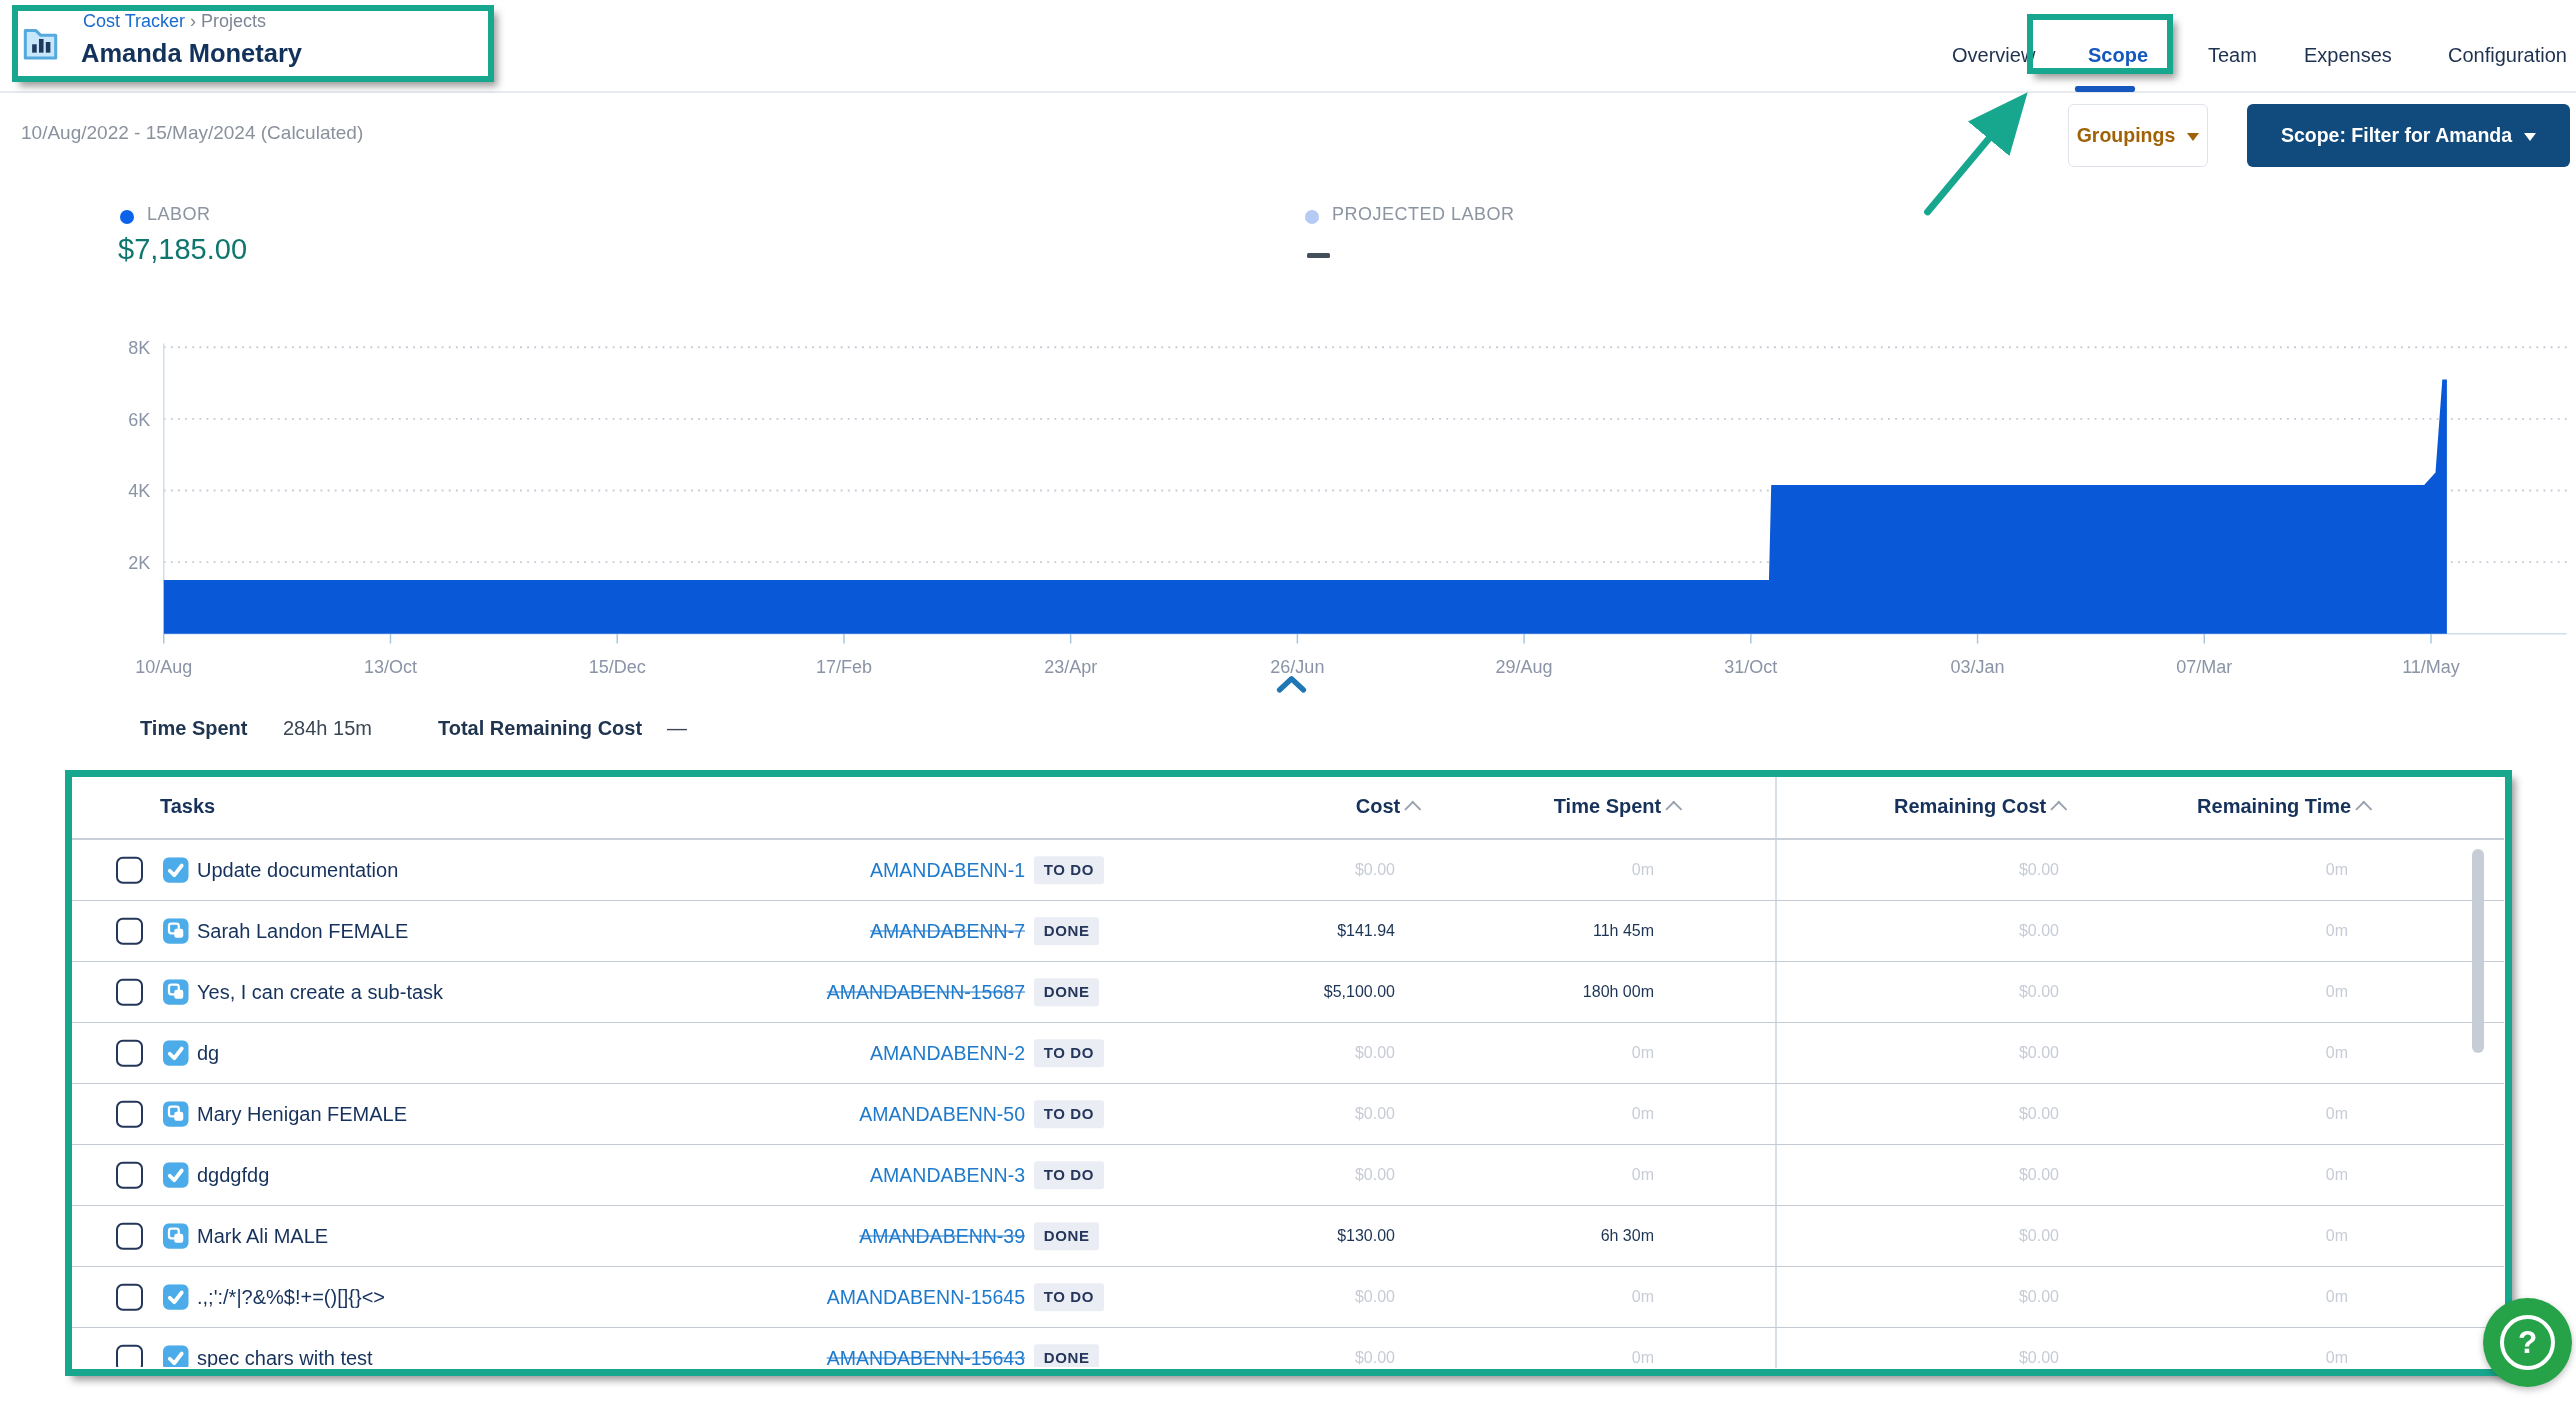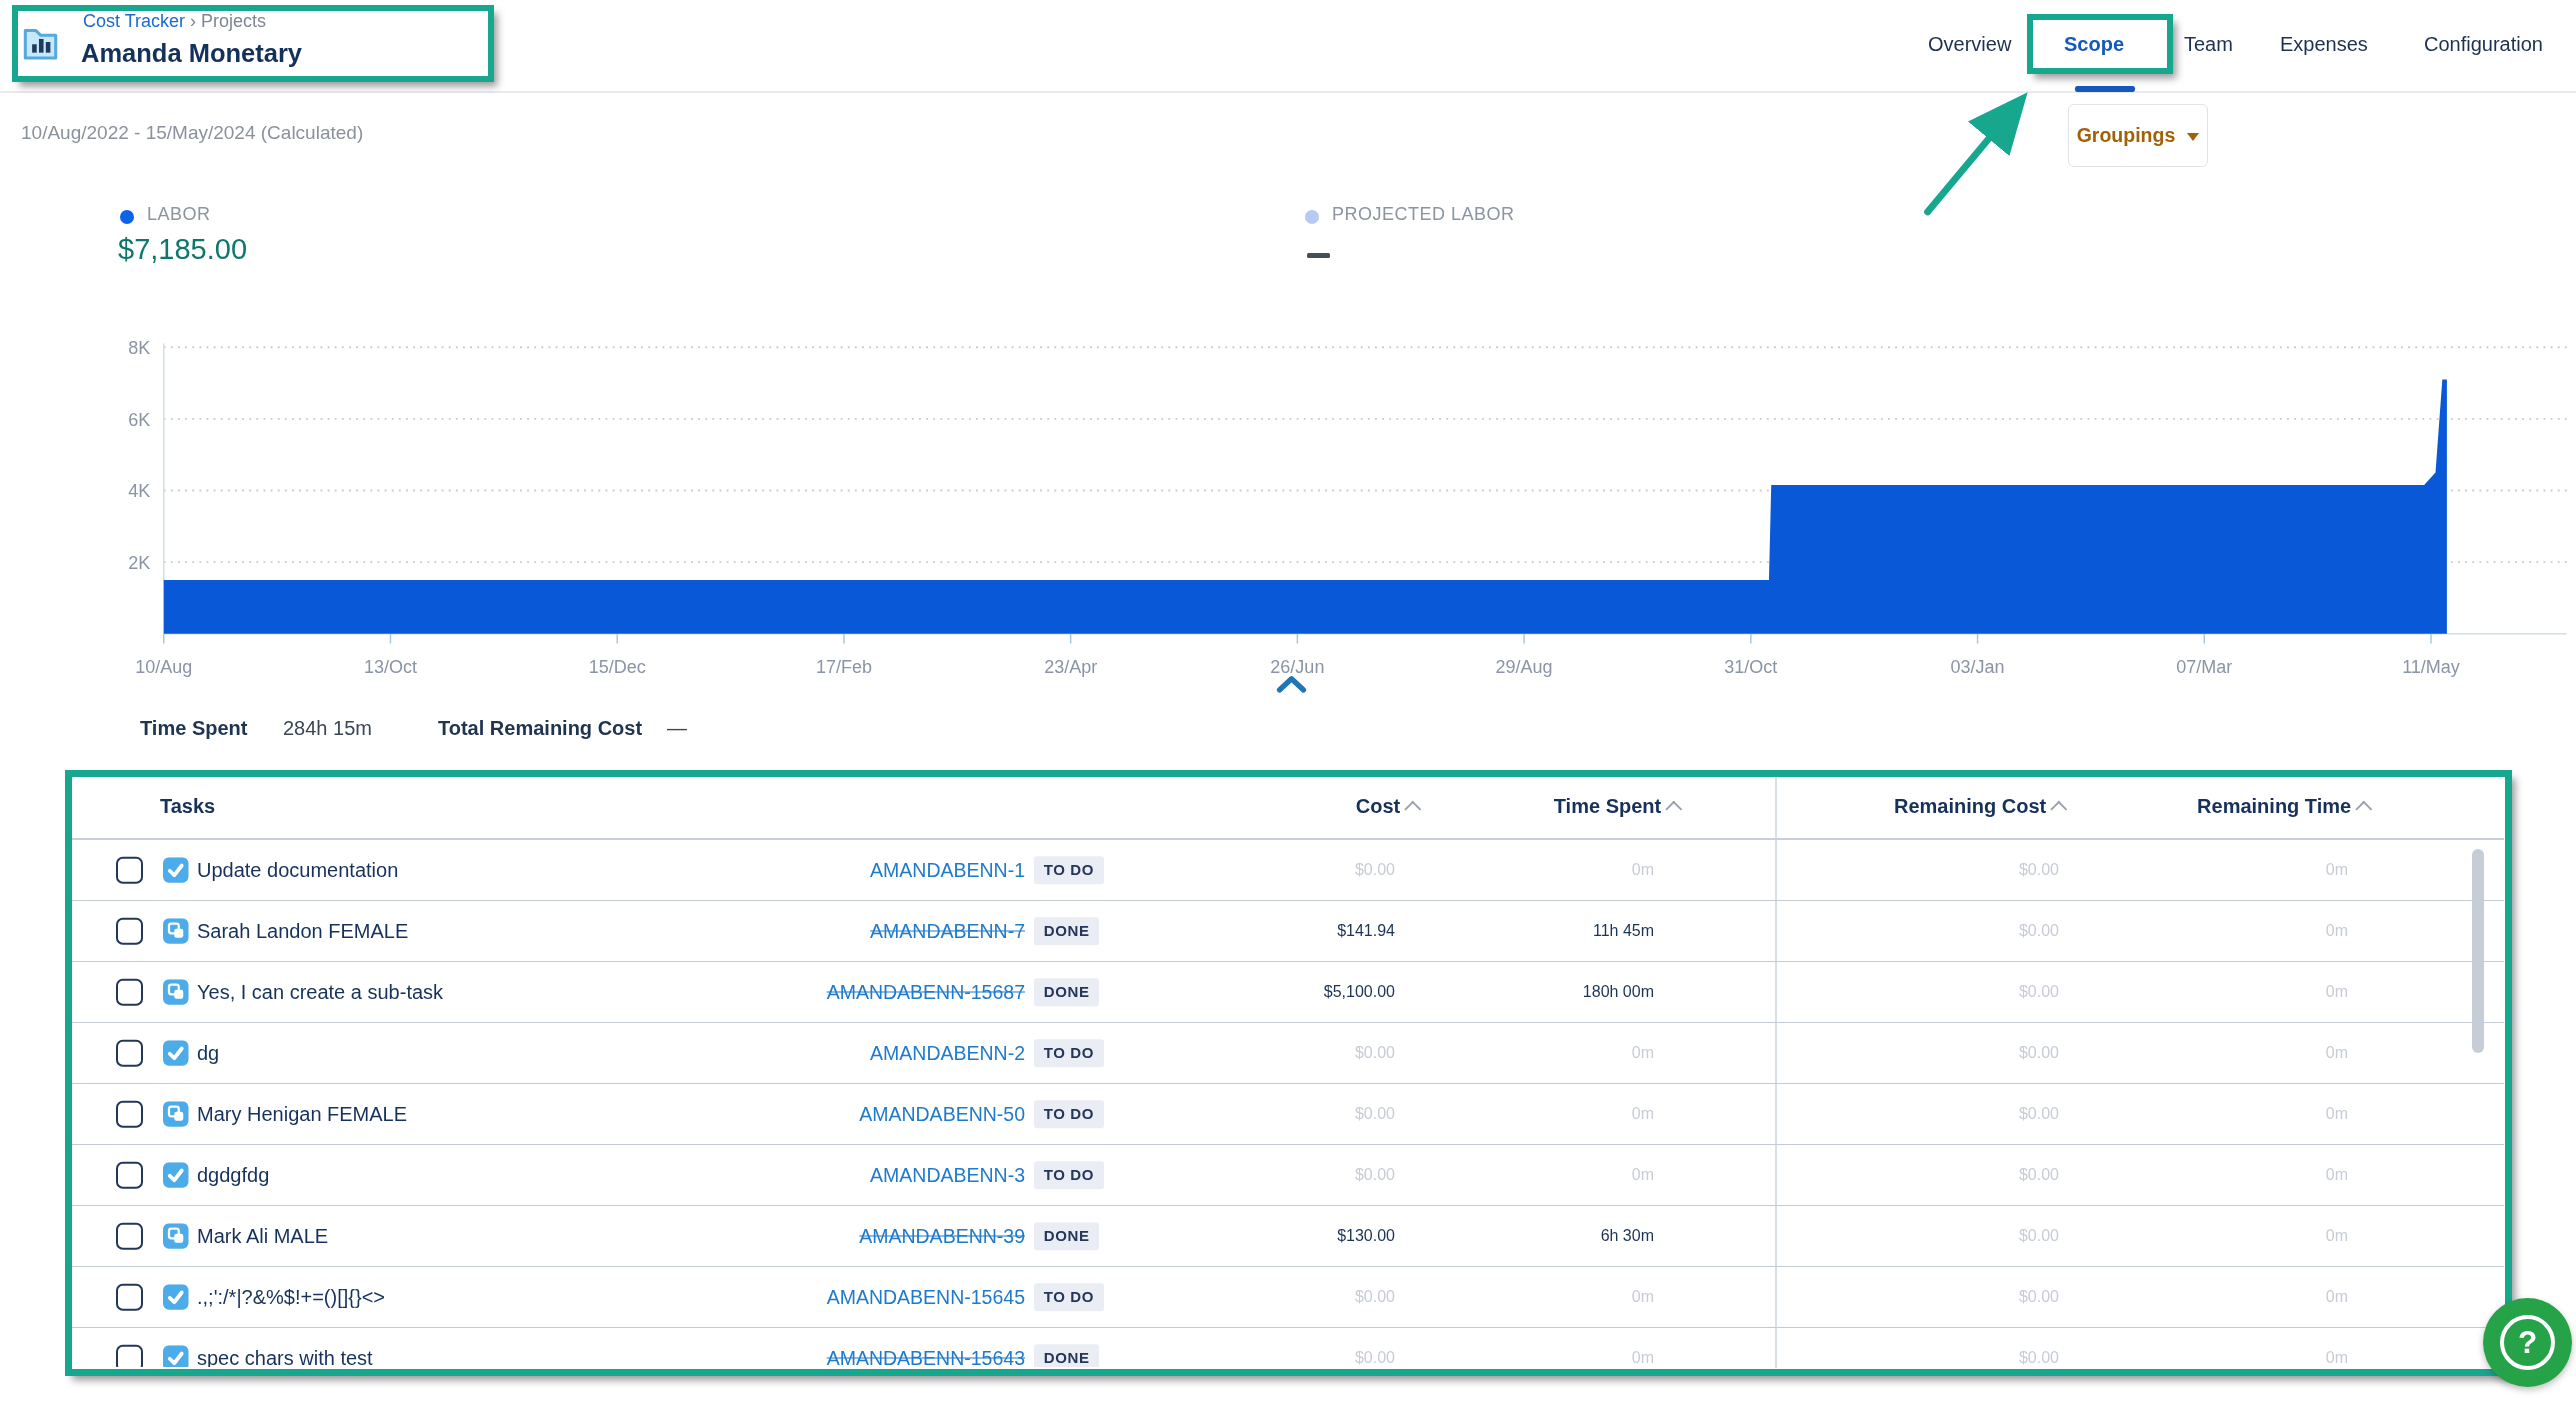--- a/index.html
+++ b/index.html
@@ -7,21 +7,21 @@
         font-family:"Liberation Sans",sans-serif;color:#15325B;}
   .abs{position:absolute;}
 
   
   .hdr-divider{left:0;top:91px;width:2576px;height:1.5px;background:#E7EAEF;}
   .crumb{top:10.5px;left:83px;font-size:18px;white-space:nowrap;}
   .crumb .root{color:#1A6BD0;margin-top:8px;}
   .crumb .sep,.crumb .section{color:#7D8694;}
   .page-title{top:39px;left:81px;font-size:25.5px;font-weight:600;color:#13325B;white-space:nowrap;}
 
-  .tab{top:33px;font-size:20px;color:#1D3150;font-weight:500;cursor:pointer;white-space:nowrap;}
+  .tab{top:44px;font-size:20px;color:#1D3150;font-weight:500;cursor:pointer;white-space:nowrap;margin-left:24px;}
   .tab-active{color:#1558BD;font-weight:700;}
   .tab-underline{left:2075px;top:86px;width:60px;height:6px;background:#1558BD;border-radius:2.3px;}
 
   
   .anno-box{border:6px solid #17A78E;box-shadow:5.3px 6.8px 7.5px -1.5px rgba(70,70,70,.55);box-sizing:border-box;}
   .anno-hdr{left:12px;top:4.5px;width:482px;height:77px;}
   .anno-scope{left:2027px;top:13.5px;width:146px;height:60px;}
   .anno-table{left:65px;top:770px;width:2447px;height:606px;border-width:7.5px;}
 
   
@@ -112,20 +112,24 @@
     <span class="abs tab" style="left:2184px;">Team</span>
     <span class="abs tab" style="left:2280px;">Expenses</span>
     <span class="abs tab" style="left:2424px;">Configuration</span>
   </nav>
   <div class="abs tab-underline"></div>
 
   <div class="abs date-range">10/Aug/2022 - 15/May/2024 (Calculated)</div>
 
   <div class="abs btn btn-groupings">
     <span>Groupings</span>
+    <span class="dd-caret"></span>
+  </div>
+  <div class="abs btn btn-filter">
+    <span>Scope: Filter for Amanda</span>
     <span class="dd-caret"></span>
   </div>
 
   <div class="abs dot" style="left:120px;top:210px;background:#0A63E8;"></div>
   <div class="abs legend-label" style="left:147px;top:204px;">LABOR</div>
   <div class="abs legend-value" style="left:118px;top:233px;">$7,185.00</div>
 
   <div class="abs dot" style="left:1305px;top:210px;background:#B5CBF3;"></div>
   <div class="abs legend-label" style="left:1332px;top:204px;">PROJECTED LABOR</div>
   <div class="abs legend-dash" style="left:1307px;top:253px;"></div>

